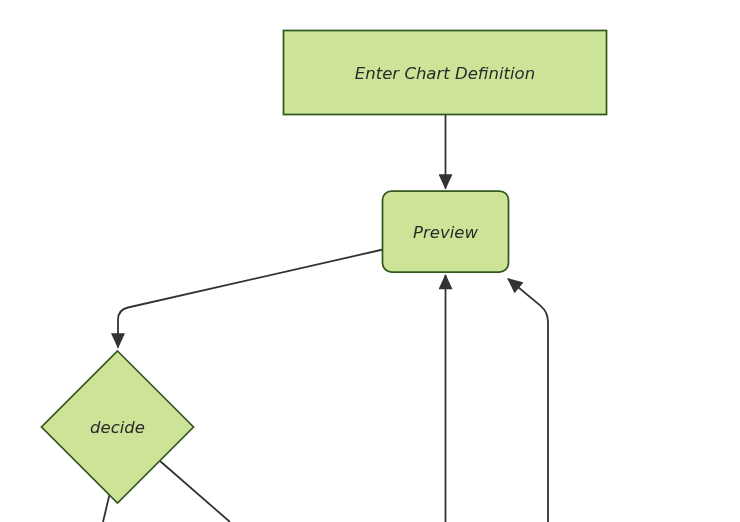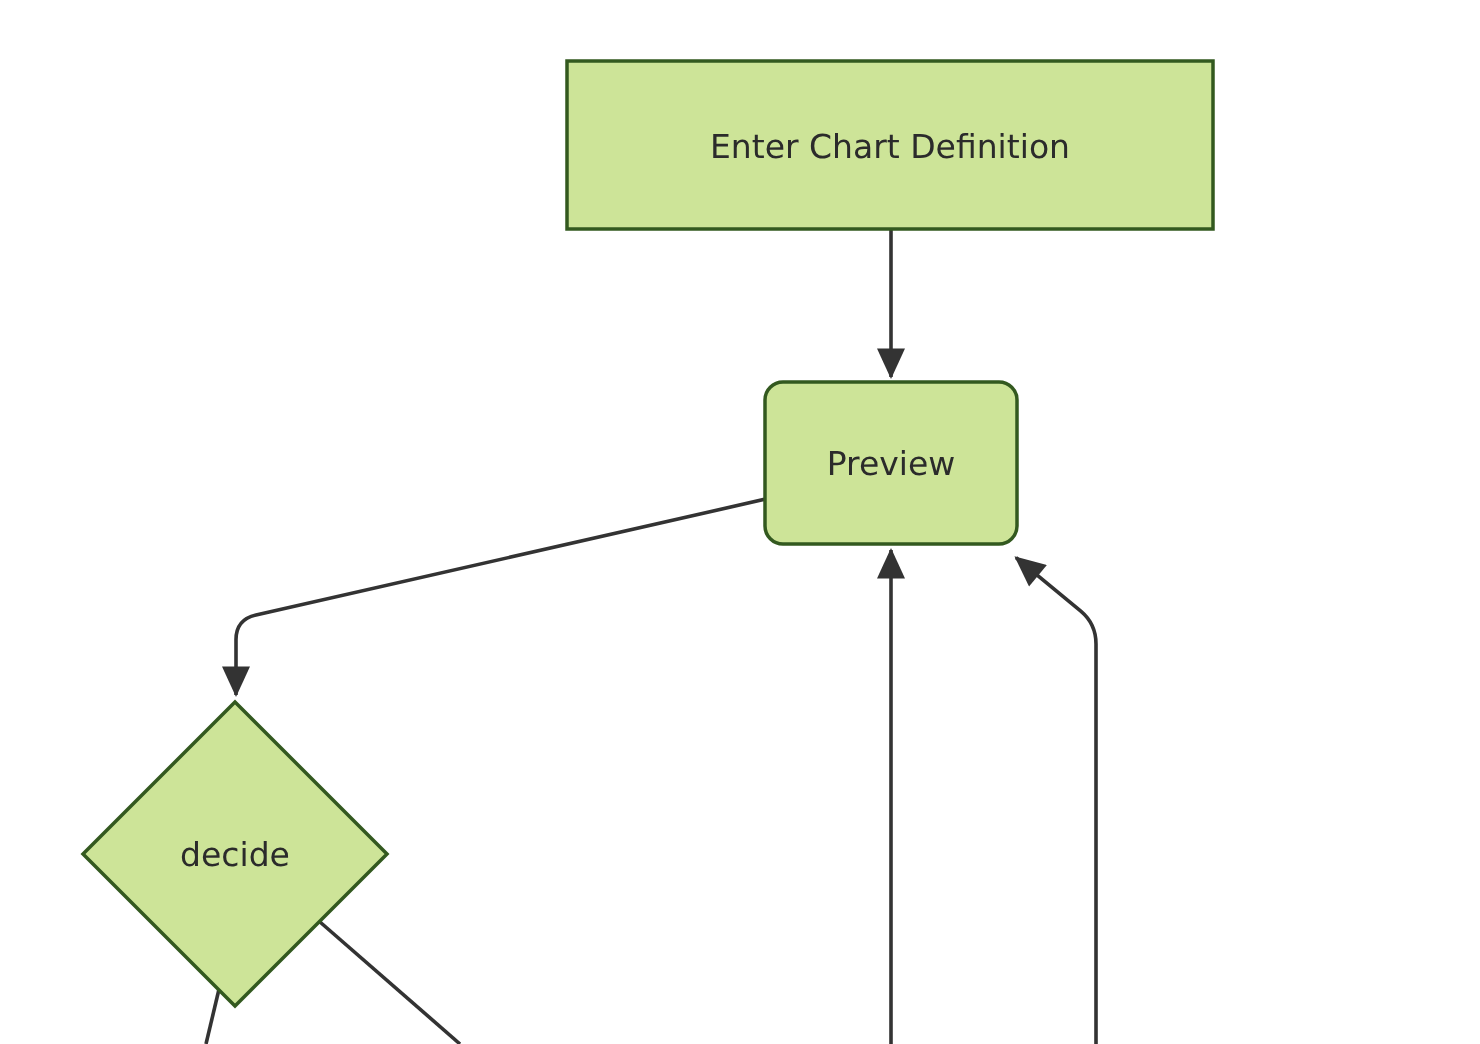--- a/index.html
+++ b/index.html
@@ -14,20 +14,21 @@
     padding:0;
     background:var(--background);
     font-family:"DejaVu Sans","Liberation Sans",sans-serif;
   }
   .canvas{
     position:relative;
     width:664px;
     height:522px;
     background:var(--background);
     overflow:hidden;
+    font-style:italic;
   }
   .node-shape{
     fill:var(--node-fill);
     stroke:var(--node-border);
     stroke-width:1.75;
   }
   .edge{
     fill:none;
     stroke:var(--edge-color);
     stroke-width:1.8;

